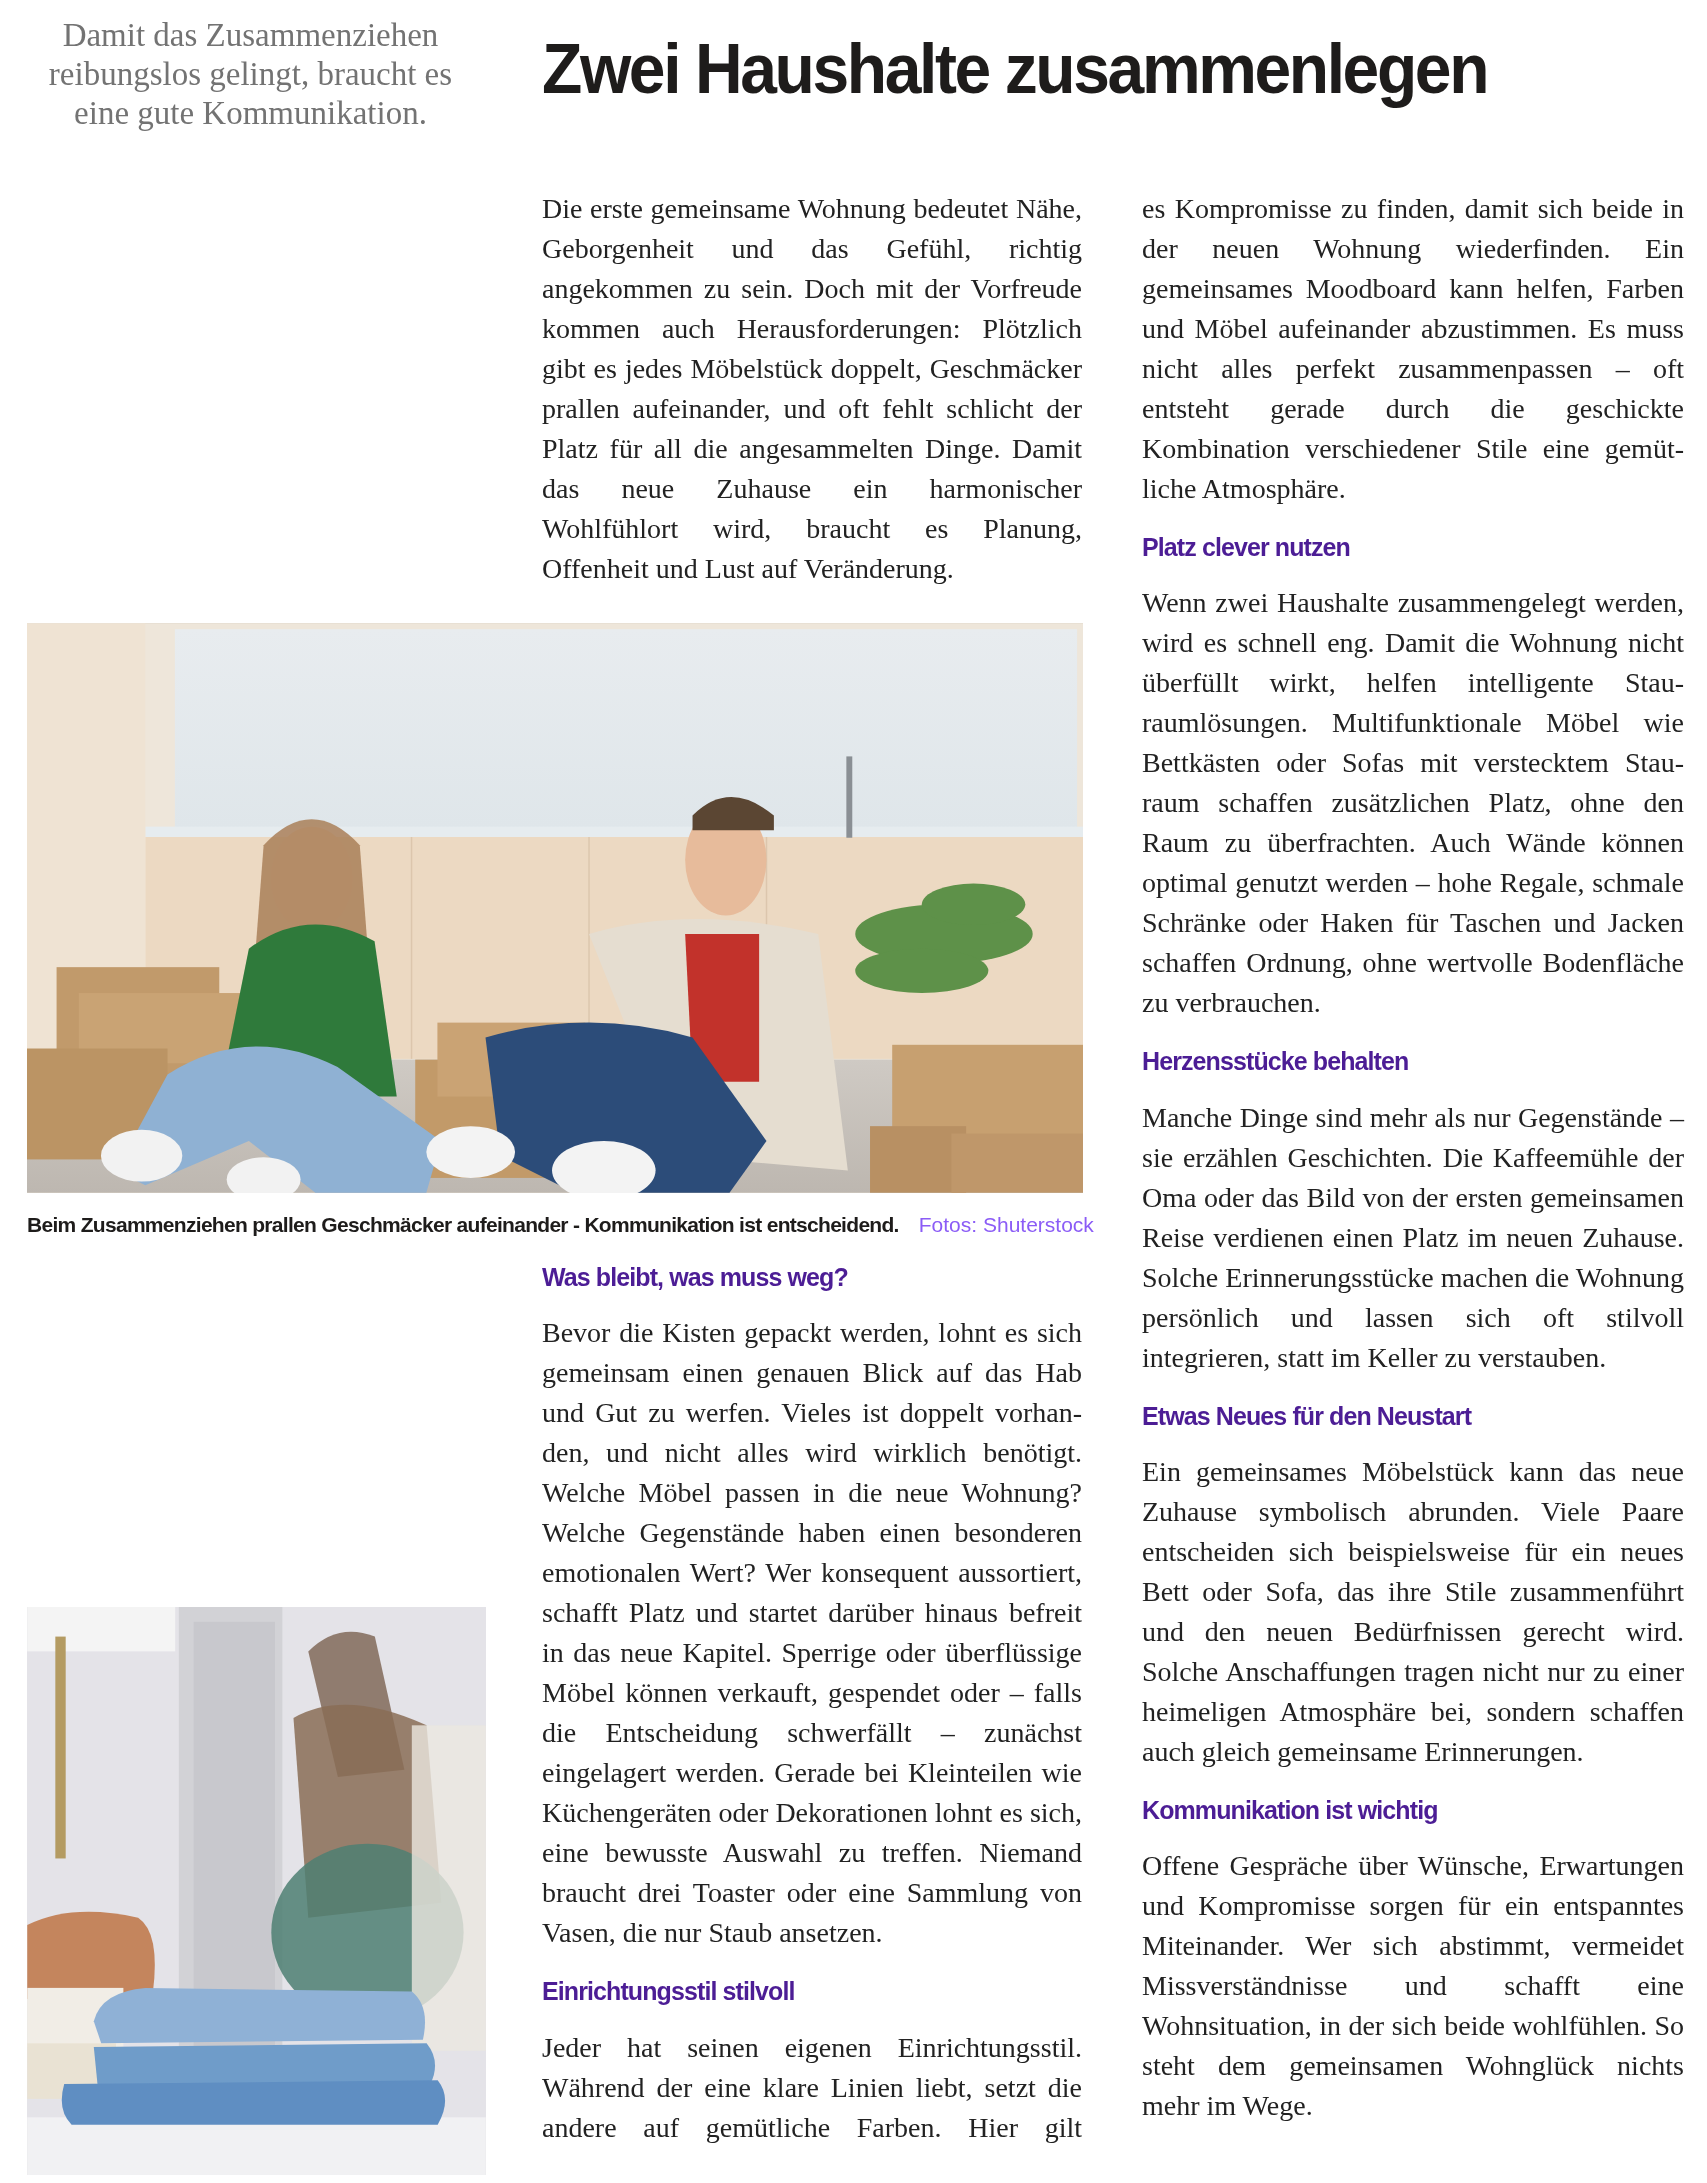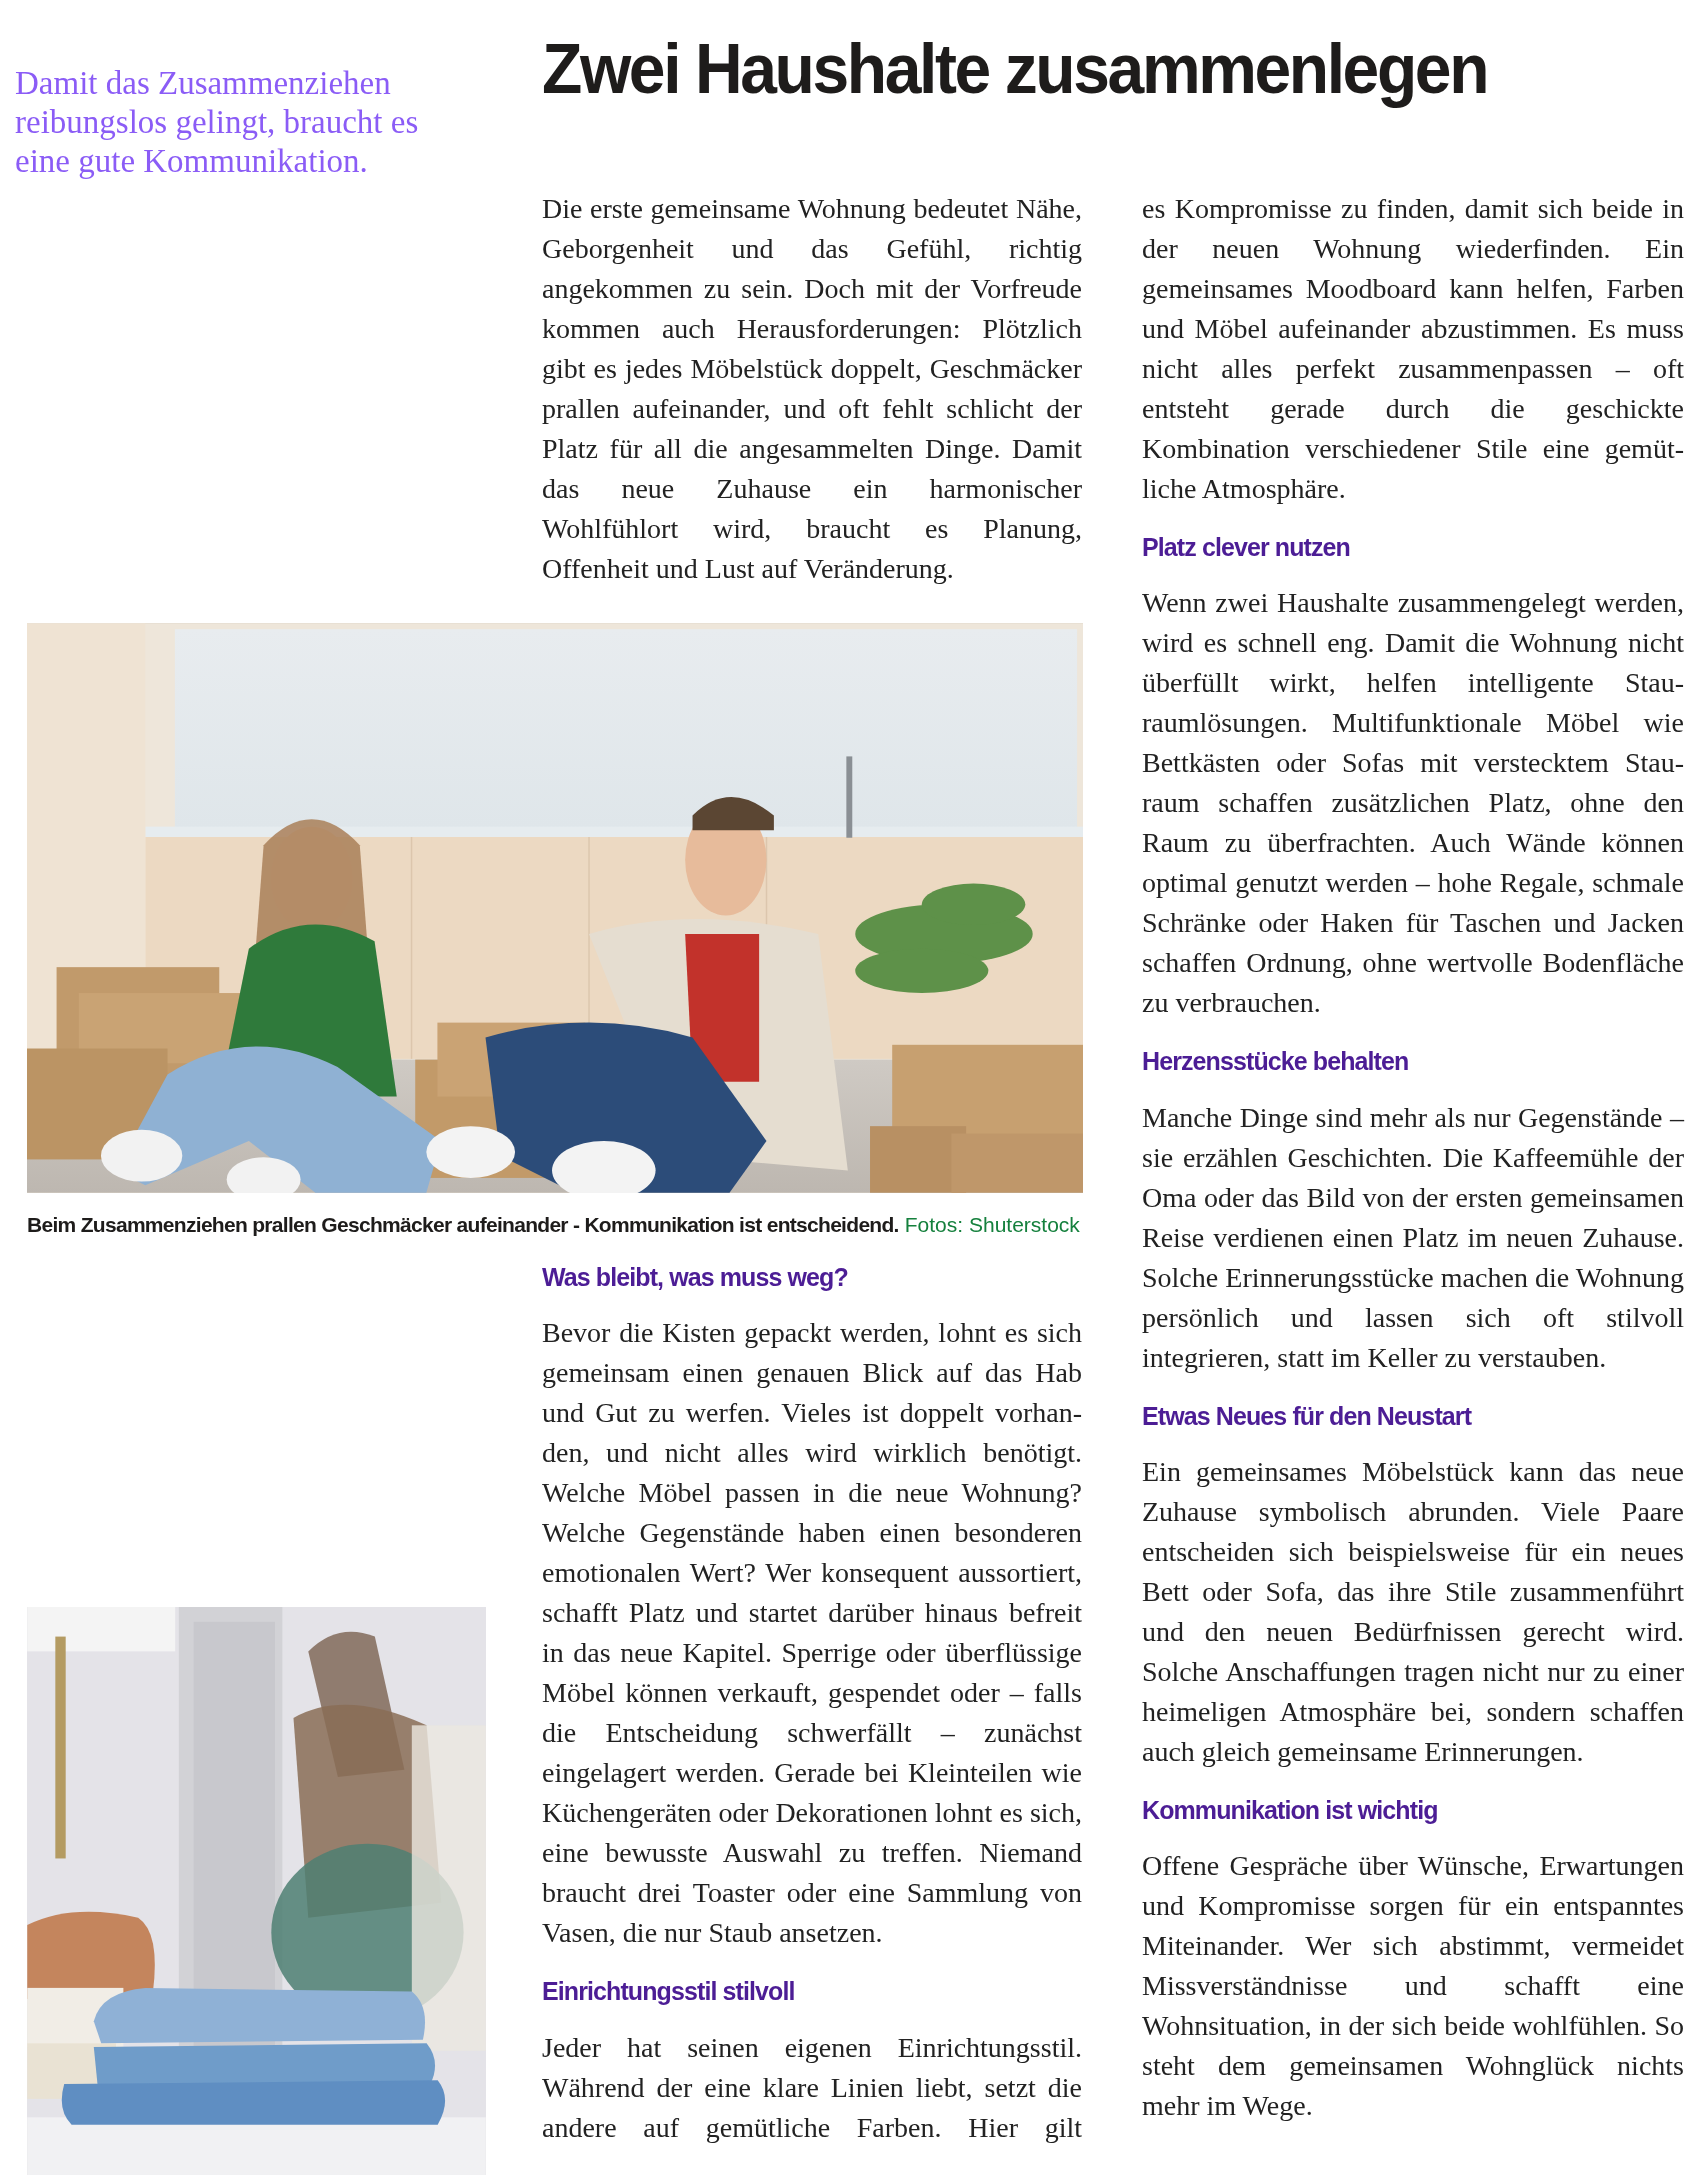--- a/index.html
+++ b/index.html
@@ -1,22 +1,22 @@
 <!DOCTYPE html>
 <html style="font-size:12px"><head>
 <meta charset="utf-8">
 <style>
   html, body { margin: 0; padding: 0; background: #ffffff; }
   body { width: 1708px; height: 2183px; position: relative; overflow: hidden; color: #1f1d1b; }
 
   .subtitle {
     position: absolute; left: 15px; top: 16.3px; width: 471px;
-    text-align: left; color: #8b5cf6;
+    text-align: center; color: #737373;
     font-family: "Liberation Serif", serif;
-    font-size: 33px; line-height: 39px; margin-top: 48px;
+    font-size: 33px; line-height: 39px;
   }
   .headline {
     position: absolute; left: 542px; top: 28px; width: 1154px;
     font-family: "Liberation Sans", sans-serif; font-weight: 700;
     font-size: 71px; line-height: 81px; letter-spacing: -2.6px;
     color: #1e1c1b; transform: scaleX(0.93); transform-origin: left top;
     white-space: nowrap;
   }
 
   .col { position: absolute; font-family: "Liberation Serif", serif; font-size: 28px; line-height: 40px; color: #222; }
@@ -36,21 +36,21 @@
   .photo { position: absolute; overflow: hidden; }
   #photo-couple { left: 27px; top: 623px; width: 1056px; height: 570px; background: #d8d2c8; }
   #photo-jeans { left: 27px; top: 1607px; width: 459px; height: 568px; background: #e3e2e6; }
 
   .caption {
     position: absolute; left: 27px; top: 1210px; width: 1056px; white-space: nowrap;
     font-family: "Liberation Sans", sans-serif; font-size: 21px; line-height: 30px; color: #1e1c1b;
     letter-spacing: -0.7px;
   }
   .caption b { font-weight: 700; }
-  .caption .credit { font-weight: 400; letter-spacing: 0; color: #15803d; margin-left: 6px; }
+  .caption .credit { font-weight: 400; letter-spacing: 0; color: #8b5cf6; margin-left: 20px; }
 </style>
 </head>
 <body>
 
 <div class="subtitle">
   <div>Damit das Zusammenziehen</div>
   <div>reibungslos gelingt, braucht es</div>
   <div>eine gute Kommunikation.</div>
 </div>
 

